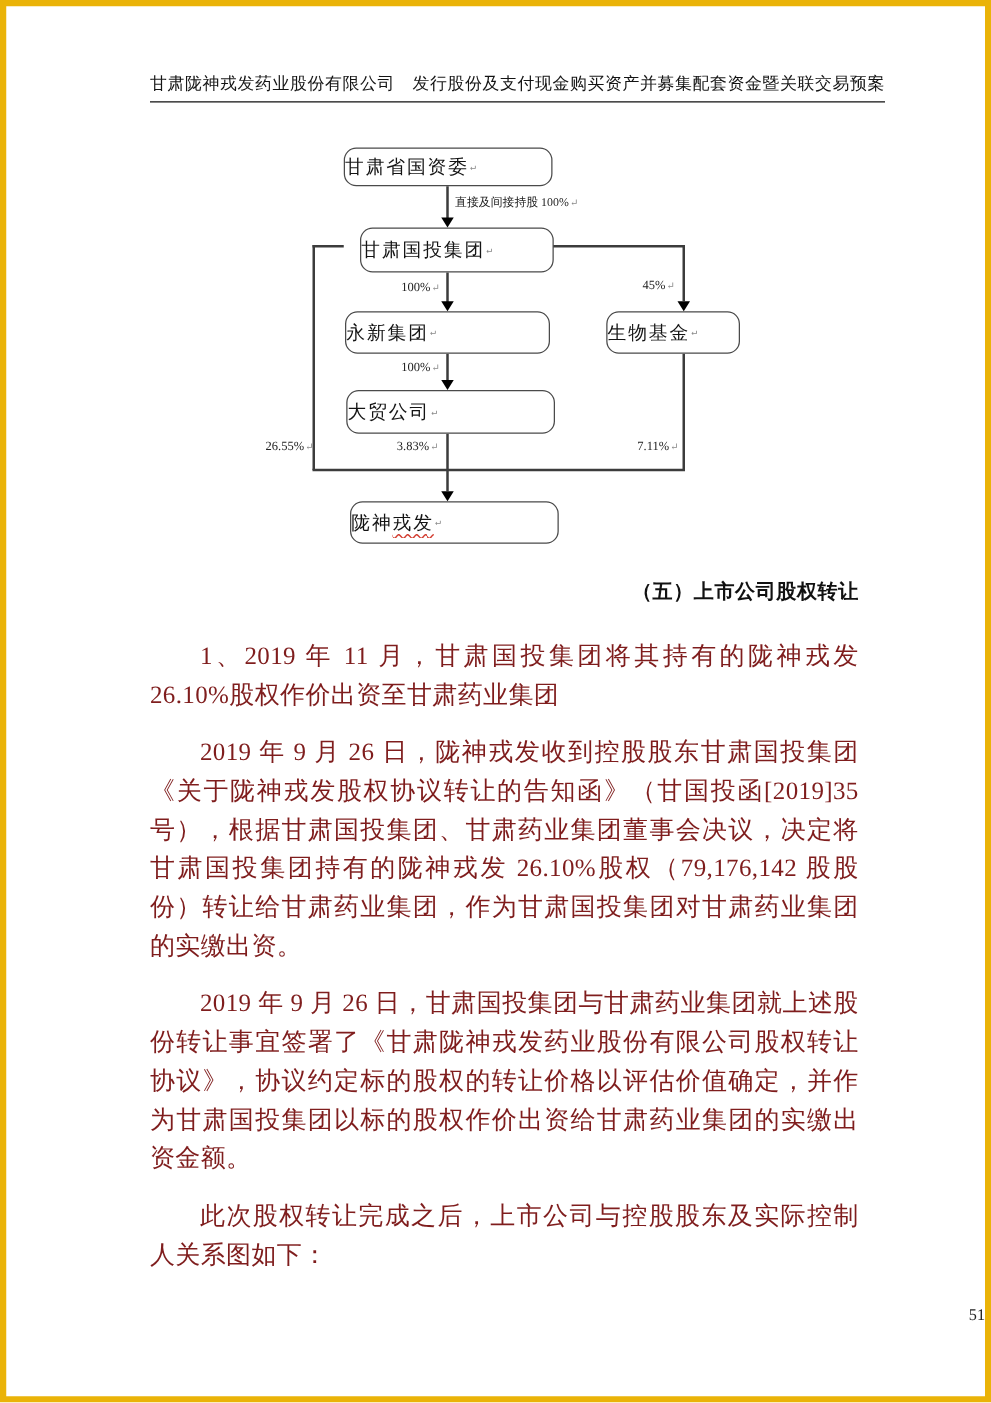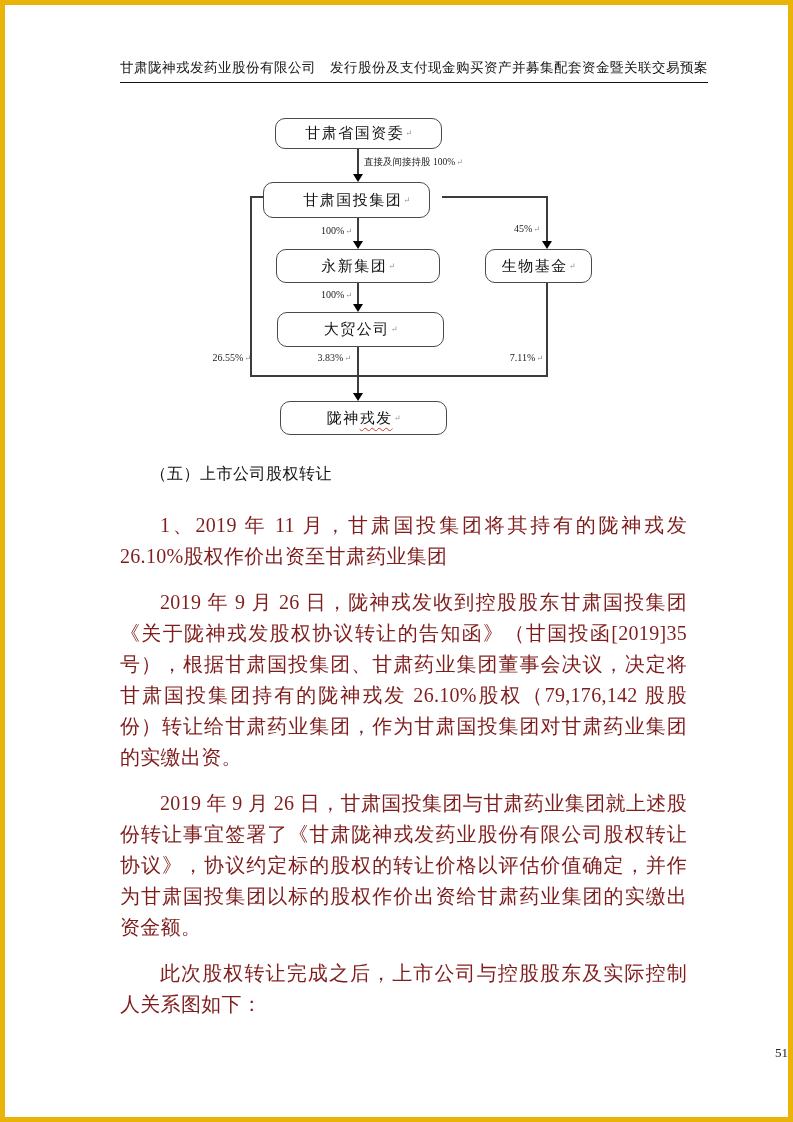--- a/index.html
+++ b/index.html
@@ -12,43 +12,43 @@
   .doc-header{position:absolute;left:115px;top:53px;}
   .doc-header-text{
     display:inline-block;font-size:13.5px;letter-spacing:.5px;color:#141414;
     padding-bottom:5px;border-bottom:1.8px solid #111;white-space:nowrap;
   }
   
   .diagram{position:absolute;left:0;top:0;width:793px;height:445px;}
   .node{
     position:absolute;box-sizing:border-box;background:#fff;
     border:1.6px solid #4a4a4a;border-radius:10px;
-    display:flex;align-items:center;justify-content:center;
-    font-size:15px;letter-spacing:1.5px;color:#141414;z-index:2;
+    display:flex;align-items:center;
+    font-size:15px;letter-spacing:1.5px;color:#141414;z-index:2;font-family:Liberation Mono, monospace;
   }
   .vline{position:absolute;width:1.6px;background:#3c3c3c;z-index:1;}
   .hline{position:absolute;height:1.6px;background:#3c3c3c;z-index:1;}
   .arrowhead{
     position:absolute;width:0;height:0;z-index:2;
     border-left:5px solid transparent;border-right:5px solid transparent;
     border-top:8px solid #000;
   }
   .edge-label{position:absolute;font-size:10px;color:#222;white-space:nowrap;z-index:2;}
   .edge-label.rt{text-align:right;}
   .rm{font-size:8px;color:#8a8a8a;margin-left:1px;letter-spacing:0;}
   .wavy{
     text-decoration:underline;text-decoration-style:wavy;
     text-decoration-color:#d23b2e;text-decoration-thickness:1px;
     text-underline-offset:4px;
   }
   
   .content{position:absolute;left:115px;top:456px;width:567px;}
   .section-heading{
-    margin:0 0 23px 0;font-size:16px;font-weight:normal;line-height:26px;
-    text-indent:1.9em;color:#111;letter-spacing:.5px;
+    margin:0 0 23px 0;font-size:16px;font-weight:bold;line-height:26px;
+    text-indent:1.9em;color:#111;letter-spacing:.5px;text-align:right;
   }
   .content p{
     margin:0 0 15px 0;font-size:20px;line-height:31px;color:#7f1d1d;
     text-align:justify;text-indent:2em;letter-spacing:.3px;
   }
   
   .footer{position:absolute;left:0;top:1038px;width:100%;text-align:right;}
   .page-number{font-size:13px;color:#222;}
 </style>
 </head>
@@ -60,21 +60,21 @@
     <span class="doc-header-text">甘肃陇神戎发药业股份有限公司　发行股份及支付现金购买资产并募集配套资金暨关联交易预案</span>
   </div>
 
   <div class="diagram">
 
     <div class="node" style="left:270px;top:113px;width:167px;height:31px;">
       <span>甘肃省国资委</span>
         <span class="rm">↵</span>
     </div>
 
-    <div class="node" style="left:258px;top:177px;width:167px;height:36px;padding-left:20px;">
+    <div class="node" style="left:283px;top:177px;width:155px;height:36px;">
       <span>甘肃国投集团</span>
         <span class="rm">↵</span>
     </div>
 
     <div class="node" style="left:271px;top:244px;width:164px;height:34px;">
       <span>永新集团</span>
         <span class="rm">↵</span>
     </div>
 
     <div class="node" style="left:272px;top:307px;width:167px;height:35px;">

